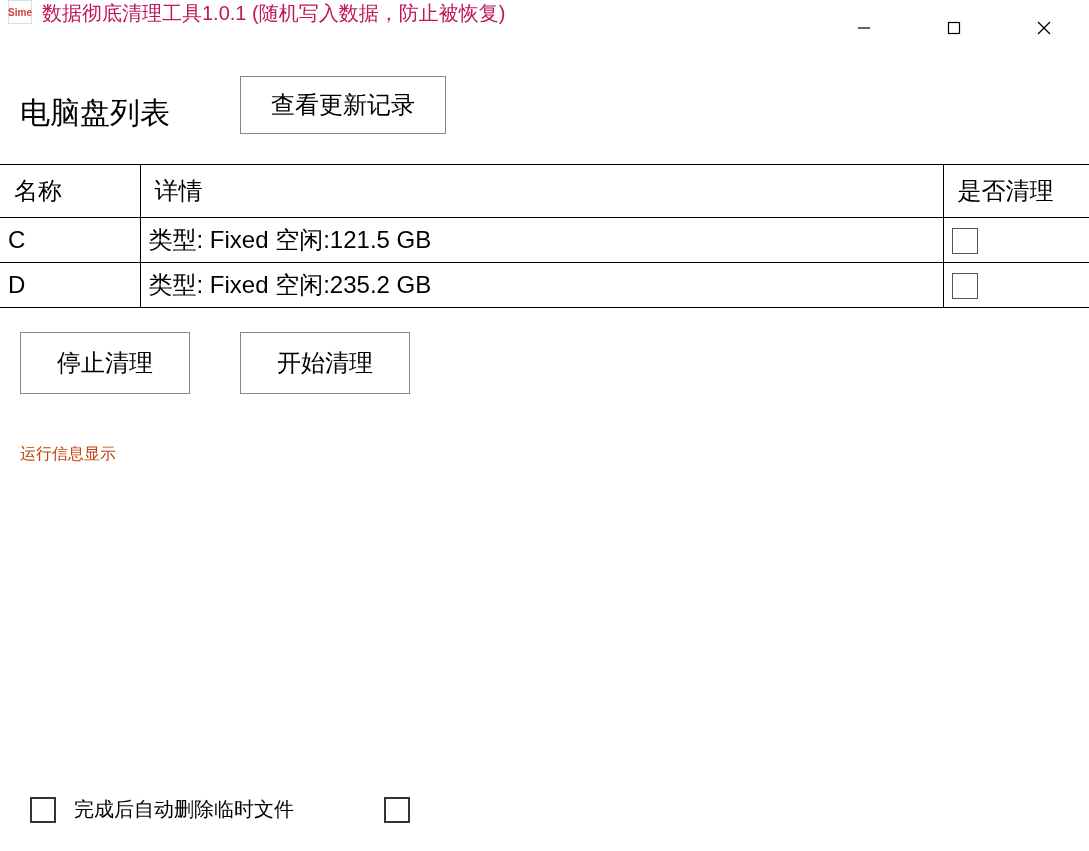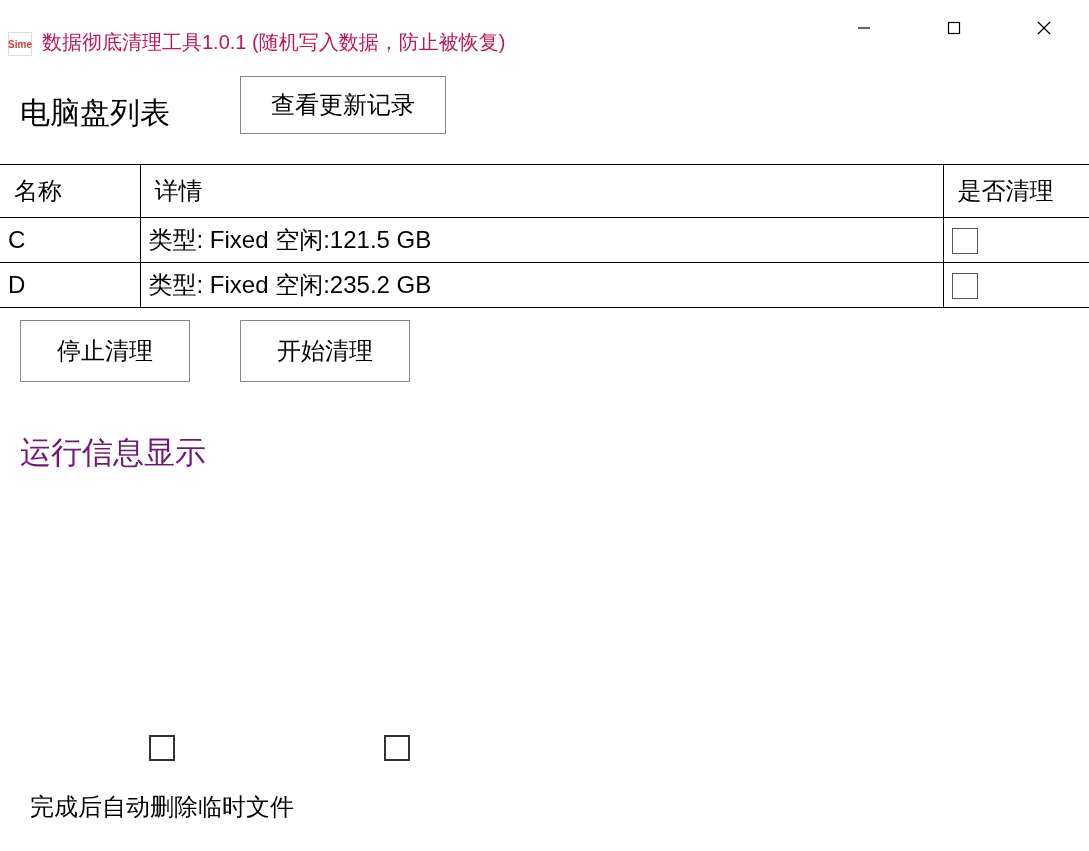--- a/index.html
+++ b/index.html
@@ -10,21 +10,21 @@
     body {
       font-family: "Microsoft YaHei", "SimSun", sans-serif;
       background: #ffffff;
       width: 1089px;
       height: 851px;
       overflow: hidden;
     }
     .titlebar {
       height: 56px;
       display: flex;
-      align-items: flex-end;
+      align-items: flex-start;
       padding: 0 0 0 8px;
       background: #ffffff;
     }
     .titlebar-icon {
       width: 24px;
       height: 24px;
       margin-right: 10px;
       display: inline-flex;
       align-items: center;
       justify-content: center;
@@ -68,21 +68,21 @@
     }
     .btn {
       background: #ffffff;
       border: 1px solid #888;
       padding: 12px 30px;
       font-size: 24px;
       font-family: inherit;
       cursor: pointer;
     }
     .table-wrap {
-      margin: 0 -20px 12px -20px;
+      margin: 0 -20px 24px -20px;
     }
     table.disk-table {
       width: 100%;
       border-collapse: collapse;
     }
     table.disk-table th {
       text-align: left;
       font-weight: normal;
       font-size: 24px;
       padding: 10px 14px;
@@ -115,38 +115,37 @@
     }
     .action-row {
       display: flex;
       gap: 50px;
       margin-bottom: 50px;
     }
     .action-row .btn {
       padding: 14px 36px;
     }
     .runtime-label {
-      font-size: 31px;
-      color: #701a75;
+      font-size: 16px;
+      color: #c2410c;
       margin-bottom: 20px;
     }
     .bottom-options {
       position: absolute;
       bottom: 28px;
       left: 30px;
       display: flex;
       gap: 90px;
     }
     .option {
       display: flex;
       align-items: center;
-      gap: 30px;
-      font-size: 24px;
-      cursor: pointer;
-      flex-direction: column;
+      gap: 18px;
+      font-size: 20px;
+      cursor: pointer;
     }
     .option-checkbox {
       width: 26px;
       height: 26px;
       border: 2px solid #333;
       display: inline-block;
     }
   </style>
 </head>
 <body>

